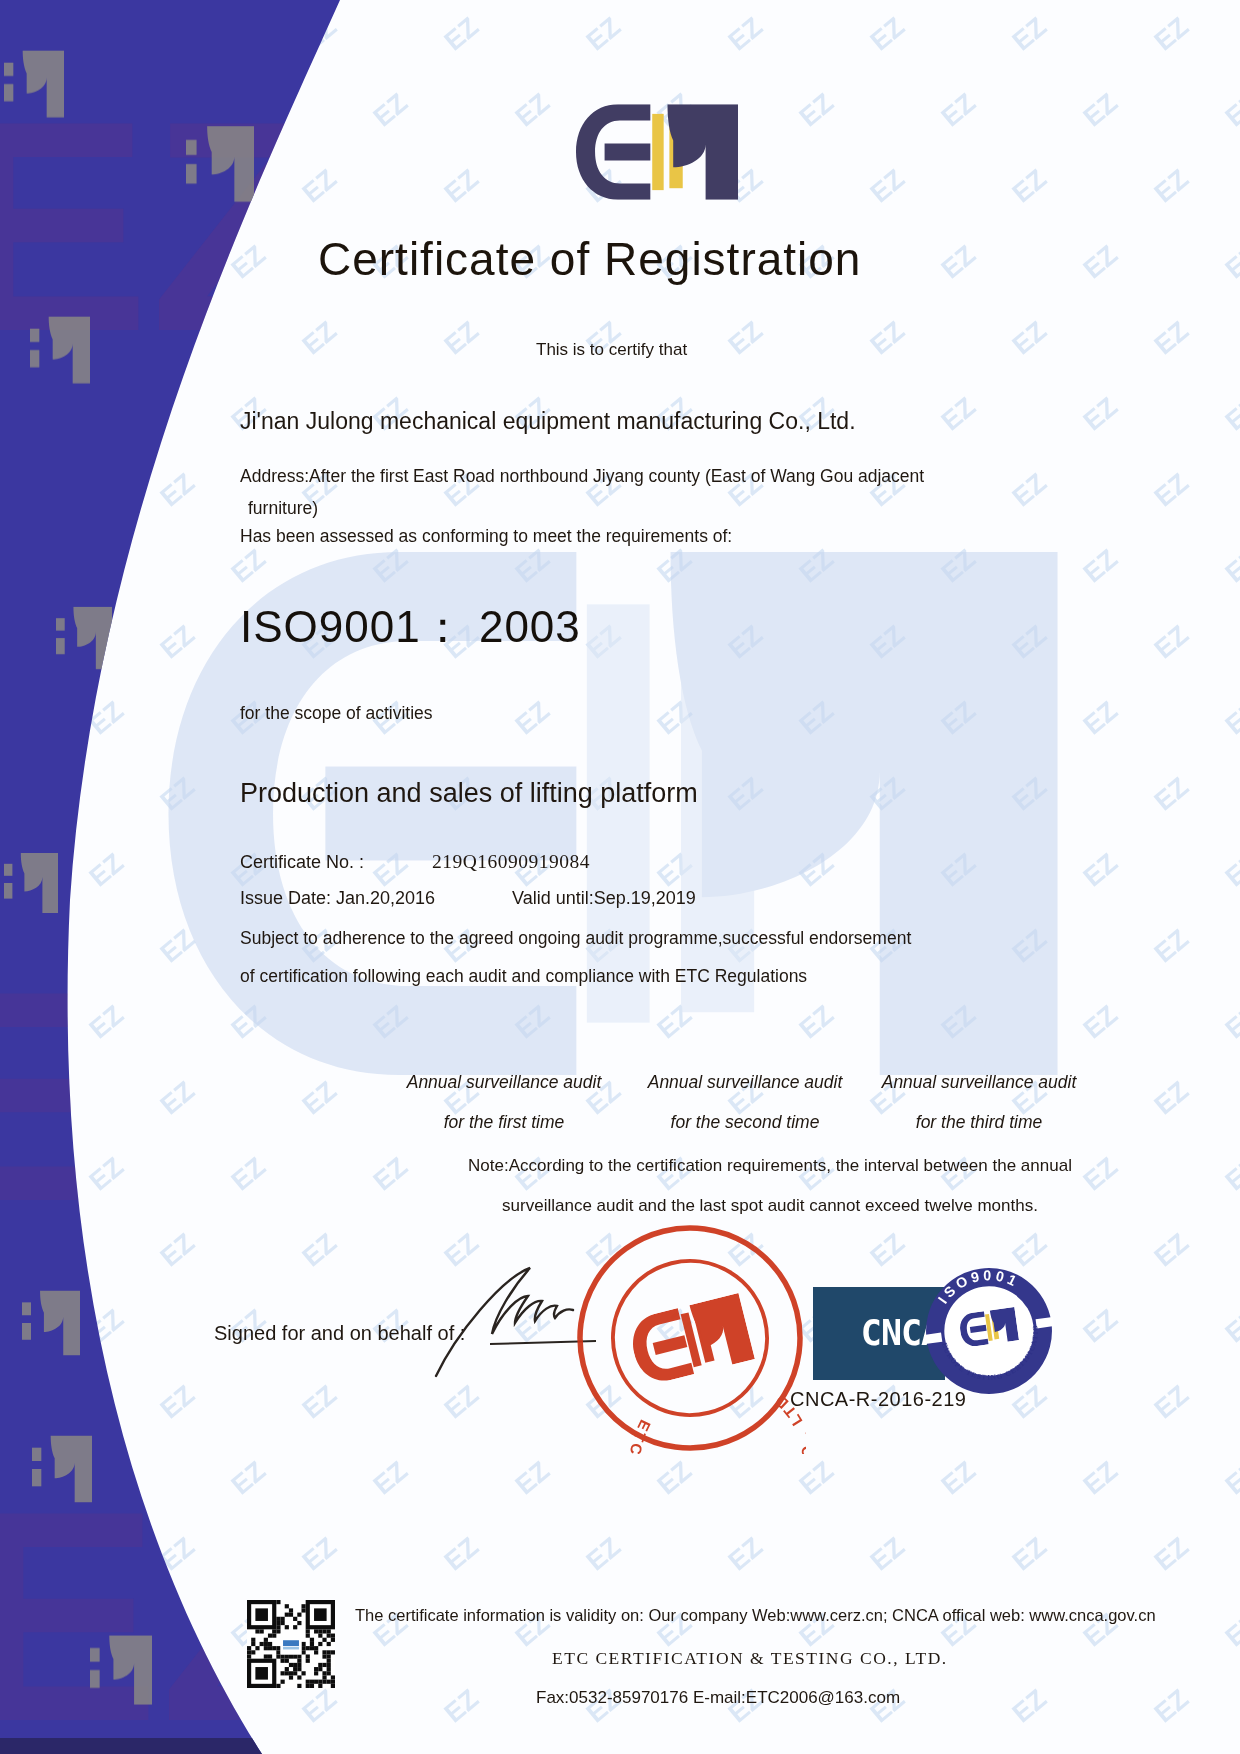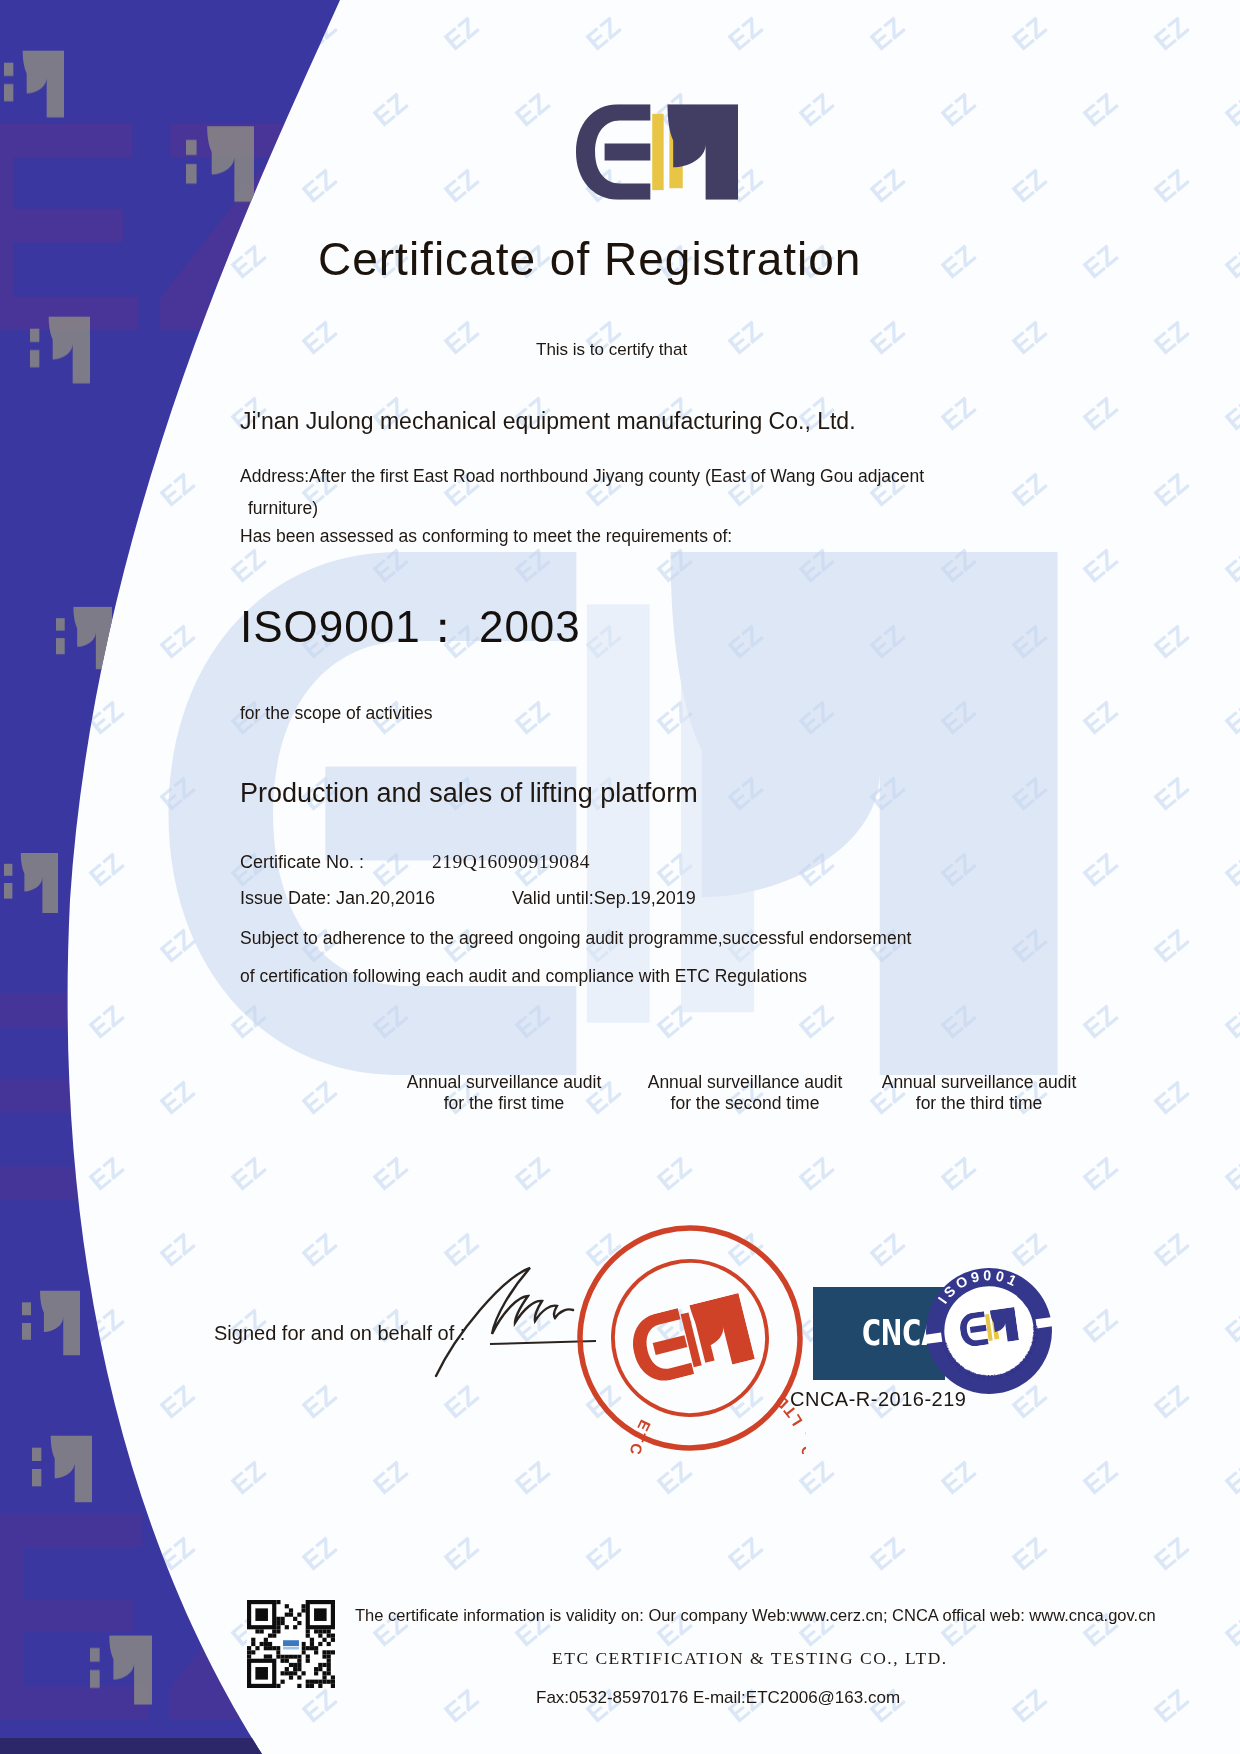--- a/index.html
+++ b/index.html
@@ -14,22 +14,22 @@
   .title{font-size:46px;letter-spacing:1px;color:#1c140c;}
   .certify{font-size:17px;}
   .company{font-size:23px;}
   .body-sm{font-size:17.5px;text-align:center;}
   .iso{font-size:44px;letter-spacing:1px;color:#15100b;}
   .scope{font-size:27px;}
   .certno-label{font-size:18px;}
   .certno-num{font-family:"Liberation Serif",serif;font-size:19.5px;letter-spacing:.5px;}
   .dates{font-size:18px;}
   .audit-row{position:absolute;left:388px;top:1072px;width:700px;display:flex;}
-  .audit-col{text-align:center;font-size:17.5px;}
-  .audit-col .l2{}
+  .audit-col{text-align:center;font-size:17.5px;font-style:italic;}
+  .audit-col .l2{margin-top:19px;}
   .note{position:absolute;left:452px;top:1146px;width:636px;text-align:center;
         font-size:17px;line-height:40px;white-space:normal;}
   .signed{font-size:20px;}
   .footer1{font-size:16.5px;}
   .footer2{font-family:"Liberation Serif",serif;font-size:17.5px;letter-spacing:1.5px;}
   .footer3{font-size:17px;}
   .cnca-box{
     position:absolute;left:813px;top:1287px;width:88px;height:93px;background:#20486a;
     display:flex;flex-direction:row;align-items:center;justify-content:center;
     font-family:"DejaVu Sans Mono",monospace;font-weight:bold;color:#fff;
@@ -137,20 +137,24 @@
     <div class="audit-col" style="width:250px">
       <div>Annual surveillance audit</div>
       <div class="l2">for the second time</div>
     </div>
     <div class="audit-col" style="width:218px">
       <div>Annual surveillance audit</div>
       <div class="l2">for the third time</div>
     </div>
   </div>
 
+  <div class="note">
+    <span>Note:According to the certification requirements, the interval between the annual</span><br>
+    <span>surveillance audit and the last spot audit cannot exceed twelve months.</span>
+  </div>
 
   <div class="t signed" style="left:214px;top:1322px">Signed for and on behalf of :</div>
   <svg class="abs" style="left:428px;top:1258px" width="180" height="124" viewBox="0 0 180 124">
     <path d="M8 118 C28 76 74 20 102 10 C84 30 67 58 64 76 C75 53 91 38 100 38 C93 48 87 58 87 65 C96 50 107 42 114 43 C109 51 106 58 107 63 C114 52 123 46 129 48 C126 53 125 57 127 60 C132 53 139 50 145 52" fill="none" stroke="#2a2420" stroke-width="2.4" stroke-linecap="round"></path>
     <path d="M62 86 L168 83" fill="none" stroke="#2a2420" stroke-width="2"></path>
   </svg>
 
   <svg class="abs" style="left:574px;top:1222px" width="232" height="232" viewBox="0 0 232 232" opacity="0.92">
     <g transform="rotate(-14 116 116)">
       <circle cx="116" cy="116" r="110" fill="none" stroke="#cc3316" stroke-width="5.5"></circle>

